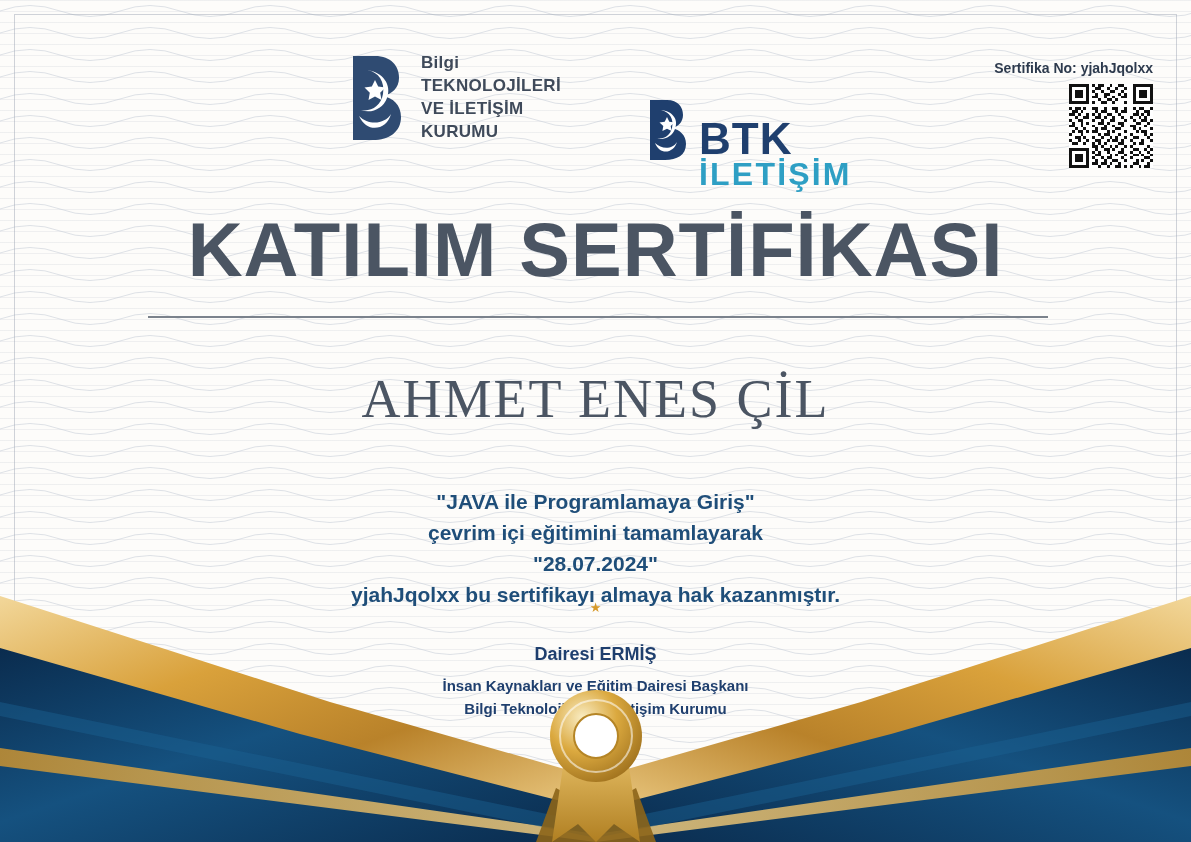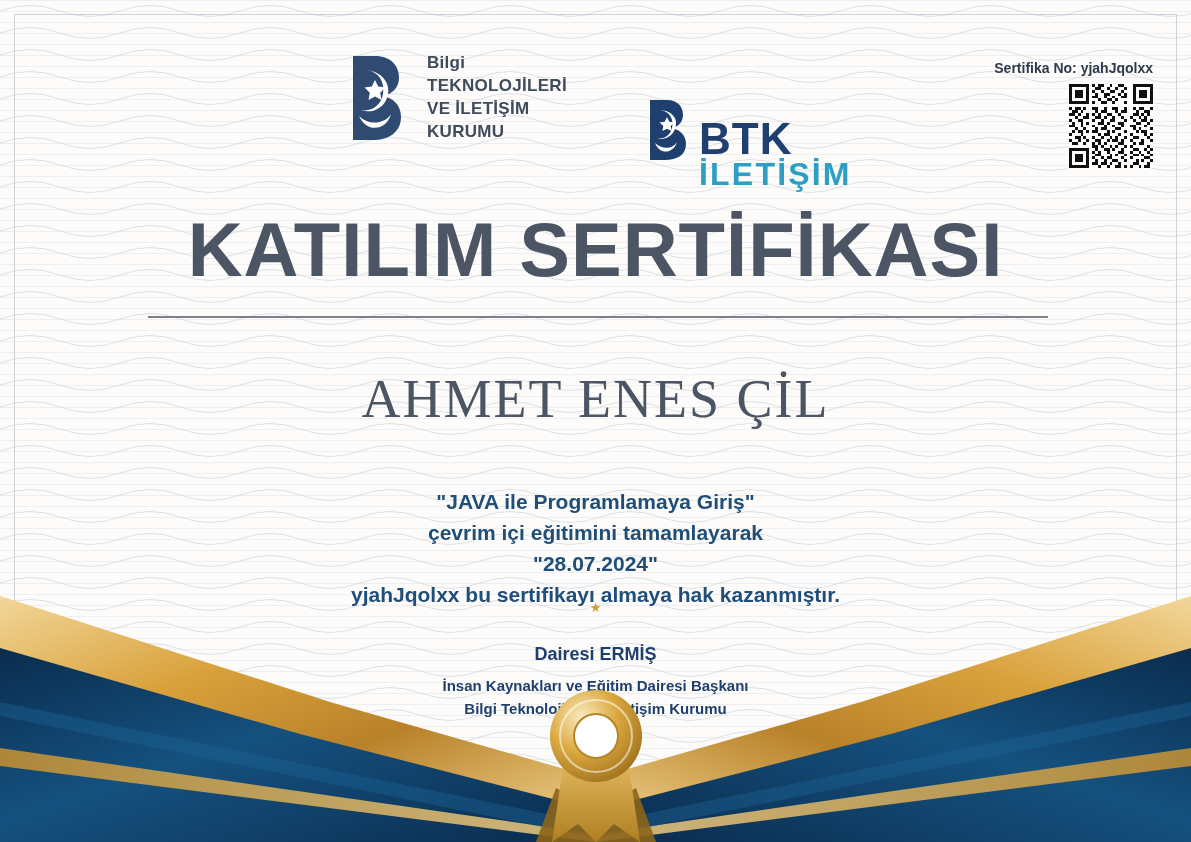--- a/index.html
+++ b/index.html
@@ -54,21 +54,21 @@
     left: 0;
     right: 0;
     height: 120px;
   }
   .btk-logo {
     position: absolute;
     left: 345px;
     top: 10px;
     display: flex;
     align-items: center;
-    gap: 20px;
+    gap: 14px;
   }
   .btk-logo .mark {
     width: 62px;
     height: 88px;
   }
   .btk-logo .txt {
     font-size: 17px;
     font-weight: bold;
     line-height: 1.35;
     color: #3f4a5a;

